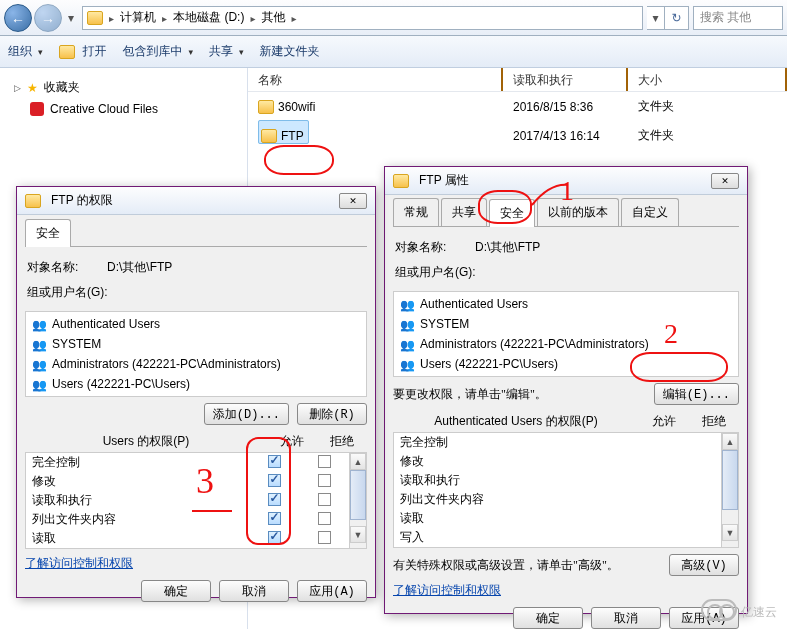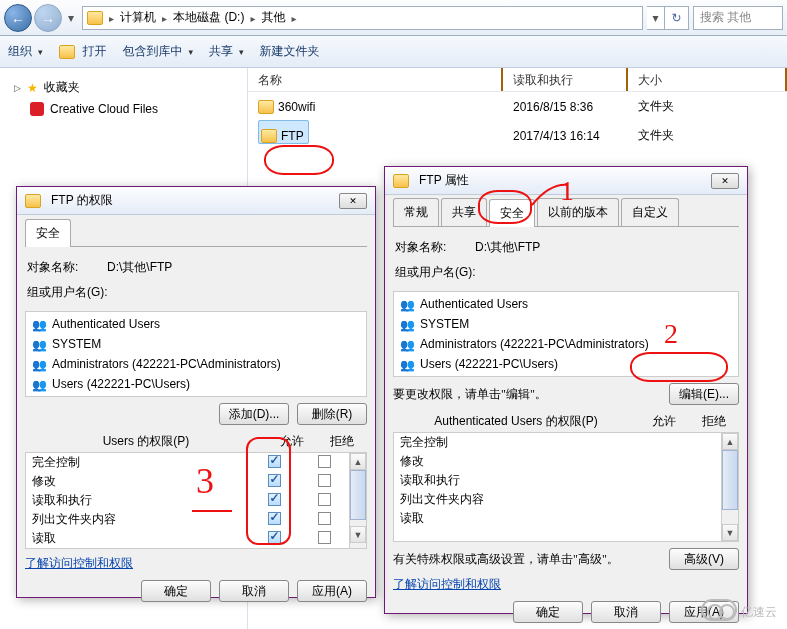--- a/index.html
+++ b/index.html
@@ -56,21 +56,21 @@
   .perm-header { display: flex; font-family: SimSun, serif;}
   .perm-header span:first-child { flex: 1; padding: 2px 6px; }
   .perm-header span { width: 50px; text-align: center; padding: 2px 0; }
   .perm-row { display: flex; padding: 1px 0; align-items:center; font-family: SimSun, serif;}
   .perm-row .pname { flex: 1; padding: 0 6px; }
   .perm-row .pchk { width: 50px; text-align: center; }
   .check { width: 13px; height: 13px; border: 1px solid #8a8a8a; background: #fff; display: inline-block; position: relative; }
   .check.on { background: linear-gradient(#dff1ff,#b9dcff); border-color:#5a8cc0;}
   .check.on::after { content: "✓"; color: #2a5aa0; position: absolute; top: -3px; left: 1px; font-size: 12px; font-weight: bold; }
   
-  .btn { min-width: 70px; height: 22px; border: 1px solid #888; background: linear-gradient(#fdfdfd, #e0e0e0); border-radius: 3px; padding: 0 8px; font-family: Liberation Sans, sans-serif; display:inline-flex; align-items:center; justify-content:center;}
+  .btn { min-width: 70px; height: 22px; border: 1px solid #888; background: linear-gradient(#fdfdfd, #e0e0e0); border-radius: 3px; padding: 0 8px; font-family: Liberation Mono, monospace; display:inline-flex; align-items:center; justify-content:center;}
   .btn-row { display: flex; gap: 8px; justify-content: flex-end; margin-top: 8px; }
   .link { color: #0645ad; text-decoration: underline; font-family: SimSun, serif;}
   
   .label-line { font-family: SimSun, serif; padding: 4px 2px; display:flex;}
   .label-line .lbl { width: 80px;}
   
   
   .anno { position: absolute; border: 2px solid #e11; border-radius: 20px / 14px; pointer-events:none; }
   .anno-text { position:absolute; color:#e11; font-size:28px; font-family: cursive; pointer-events:none;}
   .anno-line { position:absolute; border-top:2px solid #e11; pointer-events:none;}
@@ -222,20 +222,25 @@
             <div class="perm-row">
                 <span class="pname">列出文件夹内容</span>
                 <span class="pchk"></span>
                 <span class="pchk"></span>
               </div>
             <div class="perm-row">
                 <span class="pname">读取</span>
                 <span class="pchk"></span>
                 <span class="pchk"></span>
               </div>
+            <div class="perm-row">
+                <span class="pname">写入</span>
+                <span class="pchk"></span>
+                <span class="pchk"></span>
+              </div>
           </div>
           <div class="scrollbit">
               <div class="sb-arrow">▲</div>
               <div class="sb-thumb" style="height:60px;"></div>
               <div style="height:14px;"></div>
               <div class="sb-arrow">▼</div>
             </div>
         </div>
       </div>
     </div>

